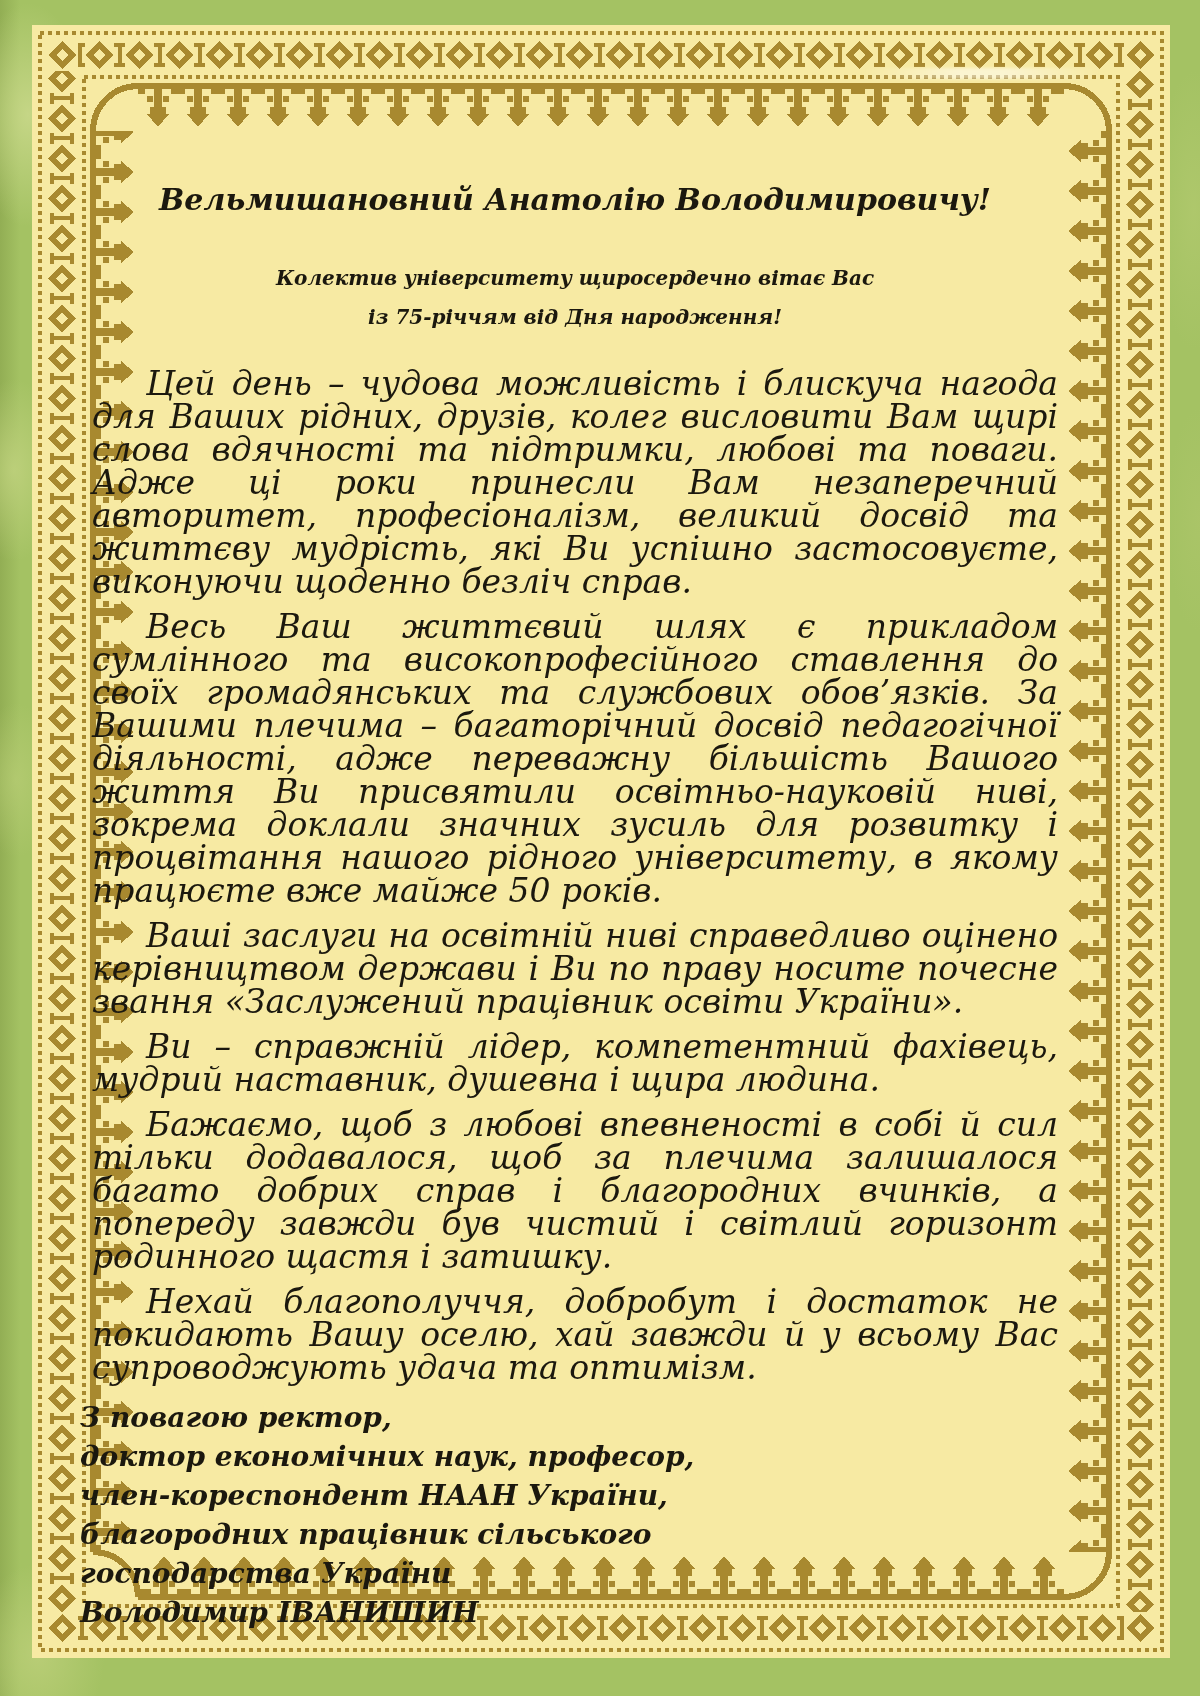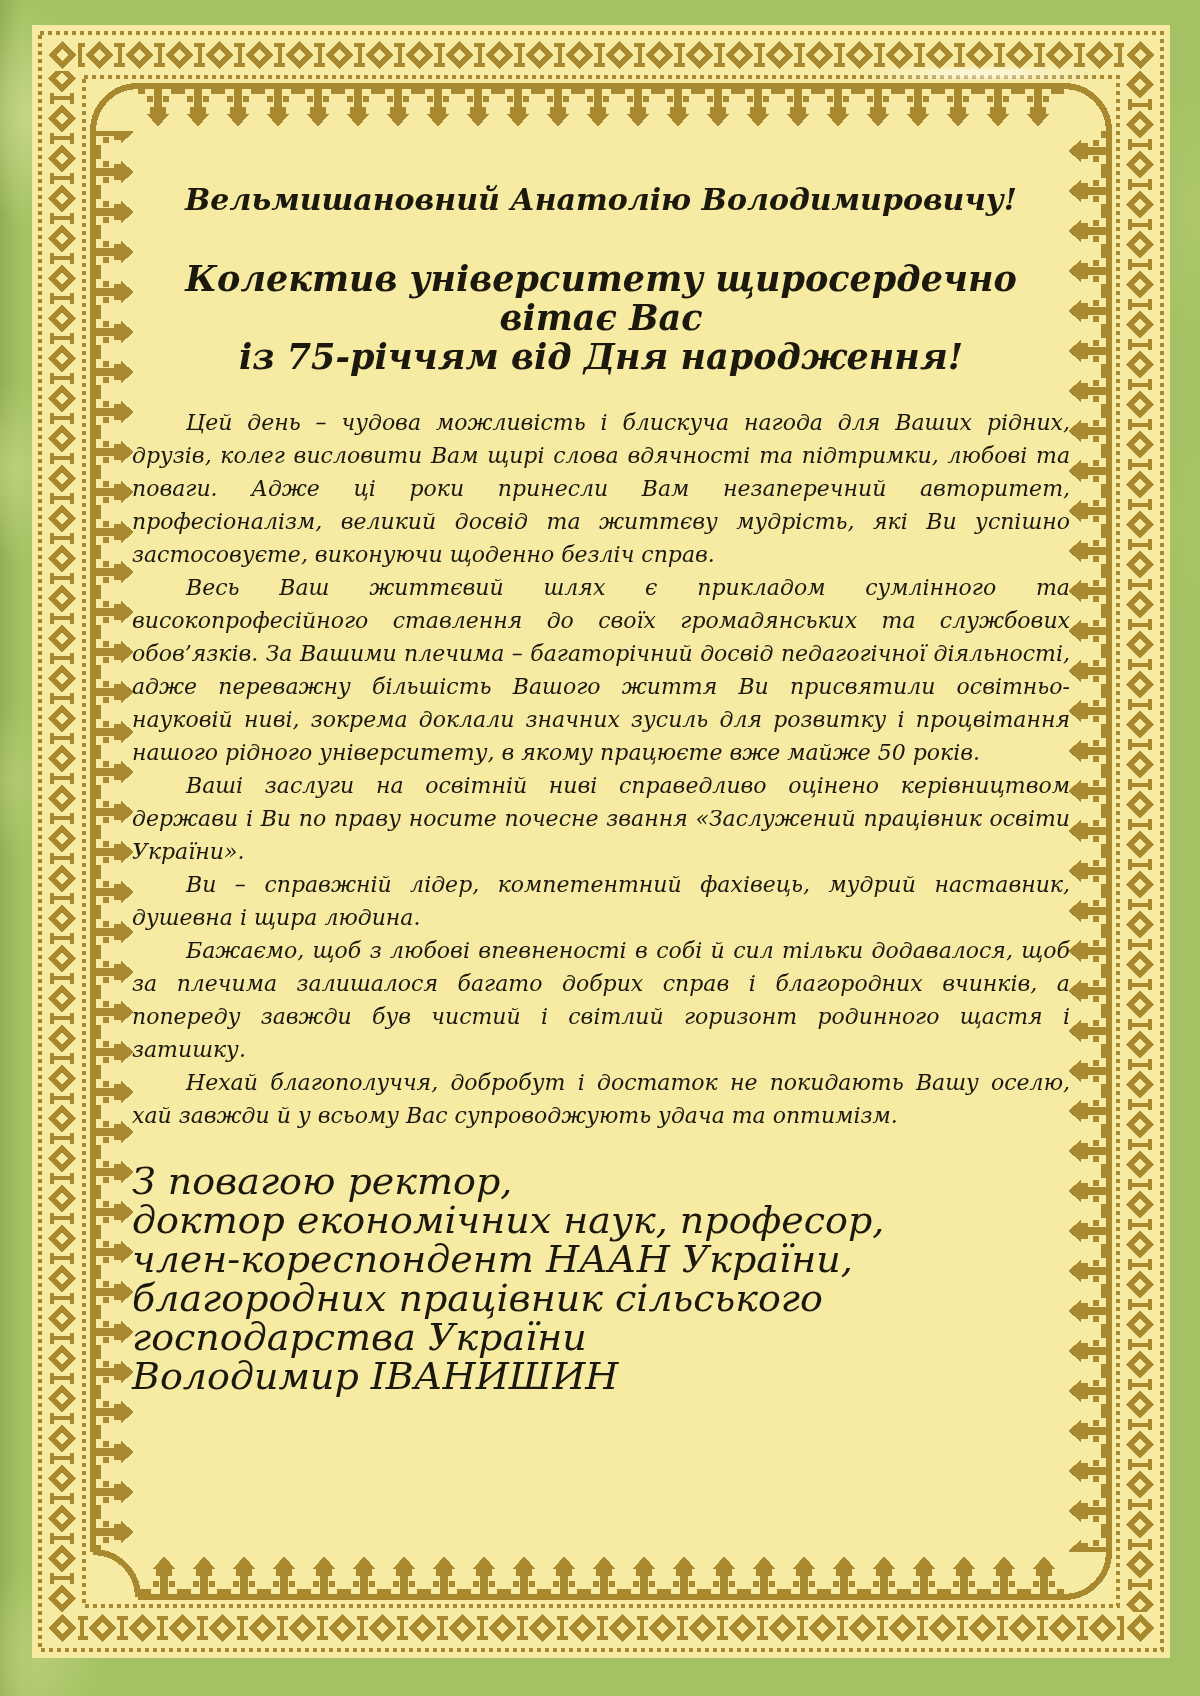--- a/index.html
+++ b/index.html
@@ -20,39 +20,39 @@
     position: absolute; left: 32px; top: 25px; width: 1138px; height: 1633px;
     background: #f7eaa3;
   }
   .border-svg { position: absolute; inset: 0; width: 100%; height: 100%; display: block; }
   .smudge {
     position: absolute; left: 830px; top: 43px; width: 240px; height: 11px;
     background: linear-gradient(to right, rgba(255,255,255,0), rgba(255,255,255,.5) 40%, rgba(255,255,255,.5) 60%, rgba(255,255,255,0));
     border-radius: 6px; filter: blur(1.5px); pointer-events: none;
   }
   .content {
-    position: absolute; inset: 0; padding: 126px 100px 0 100px;
+    position: absolute; inset: 0; padding: 126px 100px 0 48px;
     color: #1b180e; box-sizing: border-box;
   }
   .salutation {
     font-style: italic; font-weight: 700; font-size: 30px; line-height: 38px;
     text-align: center; margin: 30px 0 40px 0;
   }
   .greet {
-    font-style: italic; font-weight: 700; font-size: 35px; line-height: 39px;
+    font-style: italic; font-weight: 700; font-size: 20px; line-height: 39px;
     text-align: center; margin: 0;
   }
   .letter-body { margin-top: 30px; }
   .letter-body p {
-    font-style: italic; font-weight: 400; font-size: 22px; line-height: 33px;
-    text-align: justify; text-indent: 54px; margin: 0;
+    font-style: italic; font-weight: 400; font-size: 33px; line-height: 33px;
+    text-align: justify; text-indent: 54px; margin: 12px;
   }
   .signature {
-    margin-top: 30px; font-style: italic; font-weight: 400;
-    font-size: 38px; line-height: 39px;
+    margin-top: 14px; font-style: italic; font-weight: 700;
+    font-size: 28px; line-height: 39px;
   }
 </style>
 </head>
 <body>
 
 <div class="card">
 
   <svg class="border-svg" viewBox="0 0 1138 1633" preserveAspectRatio="none" shape-rendering="crispEdges" aria-hidden="true">
     <defs>
       <pattern id="orn" patternUnits="userSpaceOnUse" width="40" height="32">

